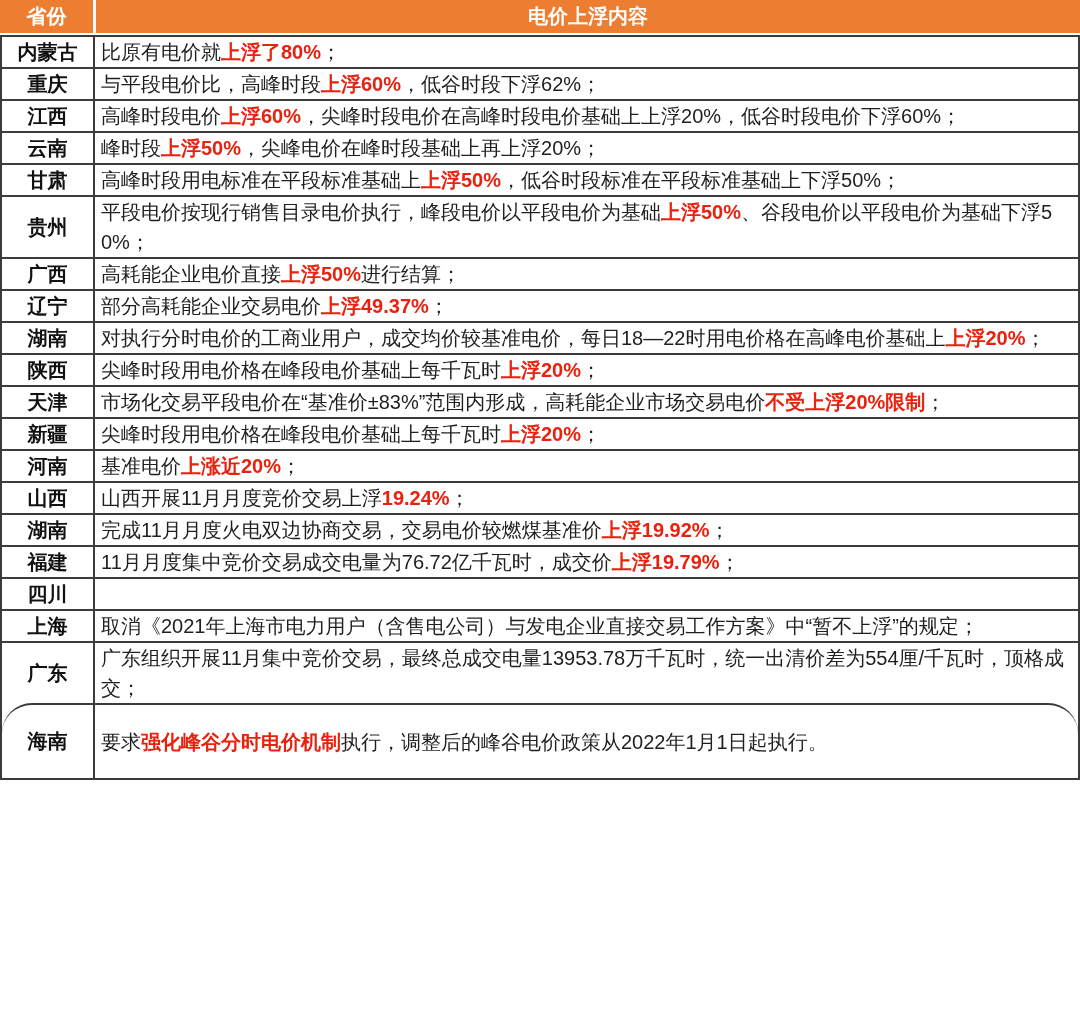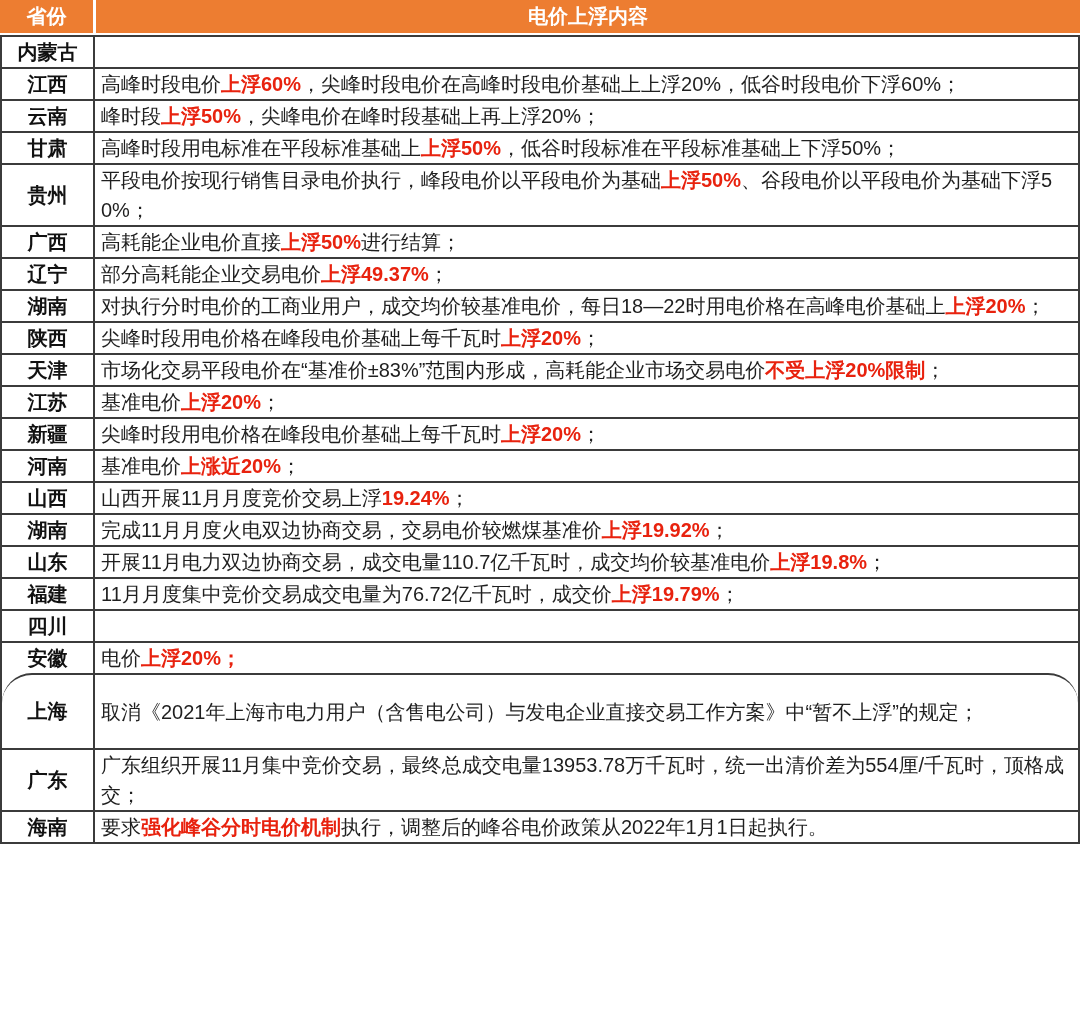--- a/index.html
+++ b/index.html
@@ -76,22 +76,31 @@
 <body>
 
 <div class="table">
   <div class="thead">
     <div class="th th-prov">省份</div>
     <div class="th th-content">电价上浮内容</div>
   </div>
   <div class="tbody" id="table-body">
   <div class="row">
     <div class="cell-prov">内蒙古</div>
-  </div>
-
+    <div class="cell-content">
+      <p class="content-text"><span>比原有电价就</span><span class="hl">上浮了80%</span><span>；</span></p>
+    </div>
+  </div>
+
+  <div class="row">
+    <div class="cell-prov">重庆</div>
+    <div class="cell-content">
+      <p class="content-text"><span>与平段电价比，高峰时段</span><span class="hl">上浮60%</span><span>，低谷时段下浮62%；</span></p>
+    </div>
+  </div>
 
   <div class="row">
     <div class="cell-prov">江西</div>
     <div class="cell-content">
       <p class="content-text"><span>高峰时段电价</span><span class="hl">上浮60%</span><span>，尖峰时段电价在高峰时段电价基础上上浮20%，低谷时段电价下浮60%；</span></p>
     </div>
   </div>
 
   <div class="row">
     <div class="cell-prov">云南</div>
@@ -142,26 +151,20 @@
     </div>
   </div>
 
   <div class="row">
     <div class="cell-prov">天津</div>
     <div class="cell-content">
       <p class="content-text"><span>市场化交易平段电价在“基准价±83%”范围内形成，高耗能企业市场交易电价</span><span class="hl">不受上浮20%限制</span><span>；</span></p>
     </div>
   </div>
 
-  <div class="row">
-    <div class="cell-prov">江苏</div>
-    <div class="cell-content">
-      <p class="content-text"><span>基准电价</span><span class="hl">上浮20%</span><span>；</span></p>
-    </div>
-  </div>
 
   <div class="row">
     <div class="cell-prov">新疆</div>
     <div class="cell-content">
       <p class="content-text"><span>尖峰时段用电价格在峰段电价基础上每千瓦时</span><span class="hl">上浮20%</span><span>；</span></p>
     </div>
   </div>
 
 
   <div class="row">
@@ -178,44 +181,32 @@
     </div>
   </div>
 
   <div class="row">
     <div class="cell-prov">湖南</div>
     <div class="cell-content">
       <p class="content-text"><span>完成11月月度火电双边协商交易，交易电价较燃煤基准价</span><span class="hl">上浮19.92%</span><span>；</span></p>
     </div>
   </div>
 
-  <div class="row">
-    <div class="cell-prov">山东</div>
-    <div class="cell-content">
-      <p class="content-text"><span>开展11月电力双边协商交易，成交电量110.7亿千瓦时，成交均价较基准电价</span><span class="hl">上浮19.8%</span><span>；</span></p>
-    </div>
-  </div>
 
   <div class="row">
     <div class="cell-prov">福建</div>
     <div class="cell-content">
       <p class="content-text"><span>11月月度集中竞价交易成交电量为76.72亿千瓦时，成交价</span><span class="hl">上浮19.79%</span><span>；</span></p>
     </div>
   </div>
 
   <div class="row">
     <div class="cell-prov">四川</div>
   </div>
 
-  <div class="row">
-    <div class="cell-prov">安徽</div>
-    <div class="cell-content">
-      <p class="content-text"><span>电价</span><span class="hl">上浮20%；</span></p>
-    </div>
-  </div>
 
 
 
   <div class="row">
     <div class="cell-prov">上海</div>
     <div class="cell-content">
       <p class="content-text"><span>取消《2021年上海市电力用户（含售电公司）与发电企业直接交易工作方案》中“暂不上浮”的规定；</span></p>
     </div>
   </div>
 

